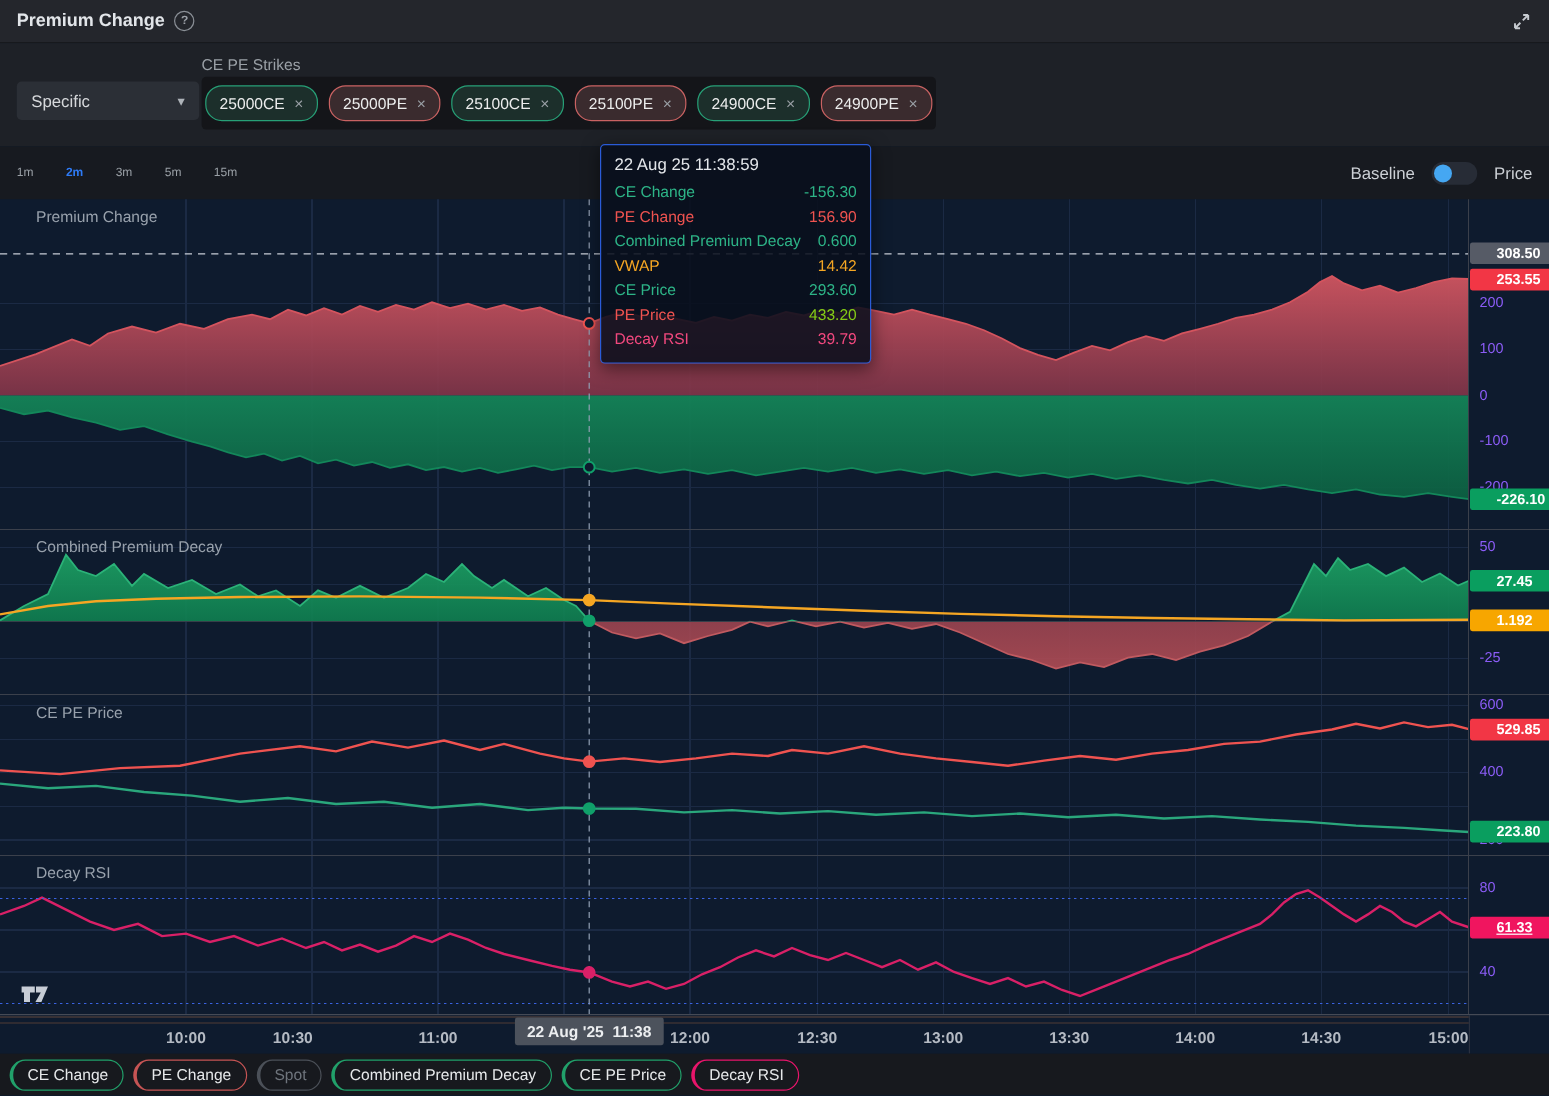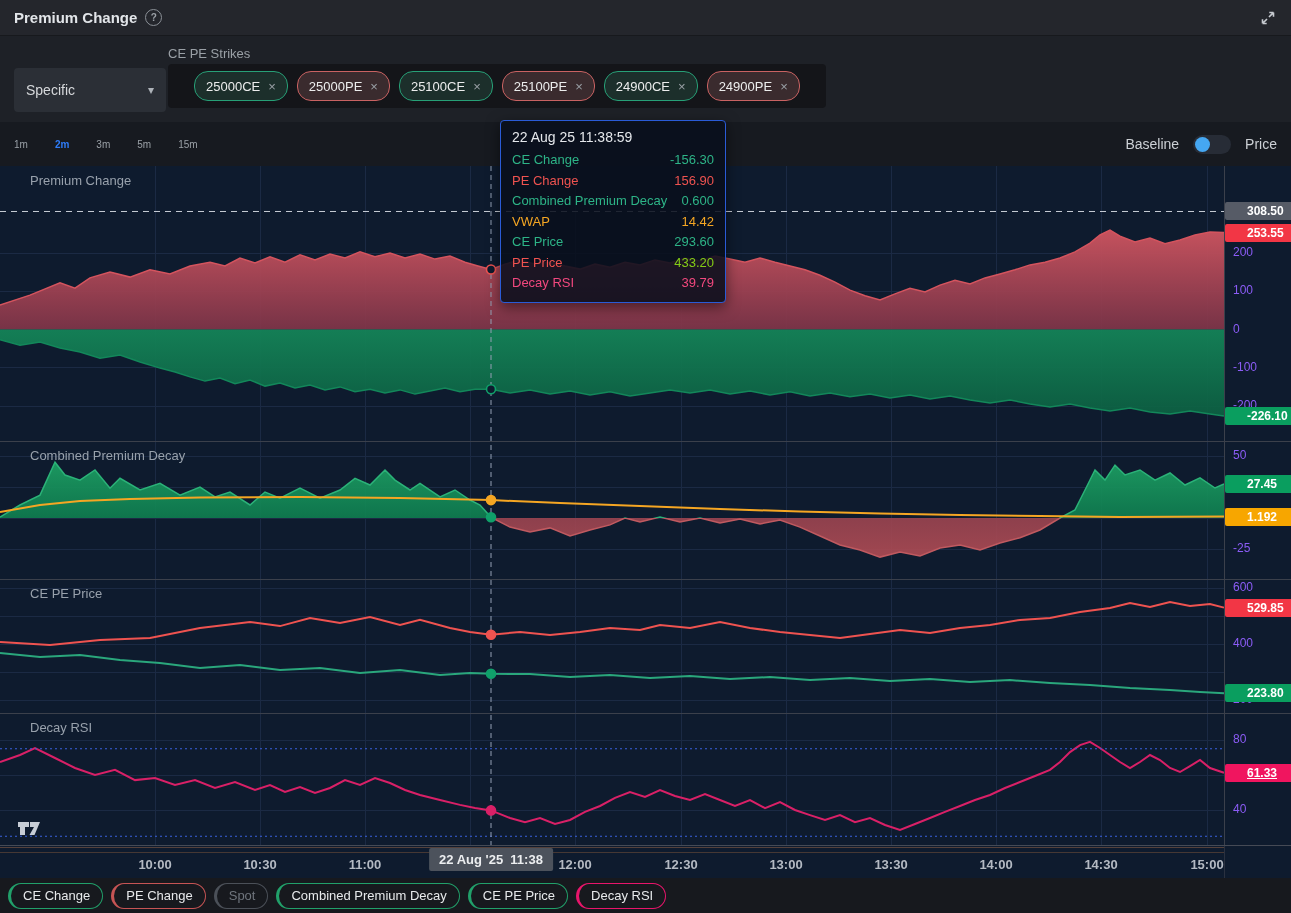--- a/index.html
+++ b/index.html
@@ -8,26 +8,26 @@
   
   .header{position:absolute;top:0;left:0;right:0;height:36px;background:#24262c;
           display:flex;align-items:center;padding:0 14px;box-sizing:border-box;border-bottom:1px solid #17191d;}
   .header .title{color:#e2e5e9;font-size:15px;font-weight:700;}
   .help{width:15px;height:15px;border:1.4px solid #8b9097;border-radius:50%;color:#9ba0a7;
         font-size:10px;font-weight:700;display:flex;align-items:center;justify-content:center;margin-left:8px;}
   .expand{margin-left:auto;display:flex;align-items:center;}
   
   .controls{position:absolute;top:36px;left:0;right:0;height:86px;background:#1e2127;}
   .ctl-label{position:absolute;color:#9aa0a6;font-size:13px;}
-  .type-select{position:absolute;left:14px;top:32px;width:152px;height:44px;background:#2b2f36;border-radius:4px;
+  .type-select{position:absolute;left:14px;top:32px;width:152px;height:32px;background:#2b2f36;border-radius:4px;
         display:flex;align-items:center;justify-content:space-between;padding:0 12px;box-sizing:border-box;
         color:#d6d8db;font-size:14px;cursor:pointer;}
   .chev{color:#aeb3b9;font-size:12px;}
   .chips{position:absolute;left:168px;top:28px;height:44px;background:#141519;border-radius:4px;
-         display:flex;align-items:center;padding:0 26px;gap:9px;}
+         display:flex;align-items:center;padding:0 3px;gap:9px;}
   .chip{height:28px;border-radius:14px;display:flex;align-items:center;padding:0 11px;font-size:13px;
         color:#eceded;gap:8px;cursor:pointer;}
   .chip.ce{border:1px solid #27a077;background:#1c2f2b;}
   .chip.pe{border:1px solid #c96262;background:#3a2b2e;}
   .chip .x{color:#9aa0a6;font-size:13px;}
   
   .toolbar{position:absolute;top:122px;left:0;right:0;height:44px;background:#171a20;
            display:flex;align-items:center;padding:0 14px;box-sizing:border-box;}
   .tf{color:#9aa0a6;font-size:10px;margin-right:27px;cursor:pointer;}
   .tf.active{color:#2e7bf6;font-weight:700;}
@@ -257,21 +257,21 @@
       <polygon points="14,3 24,3 18.5,16 13.5,16 18,8 14,8" fill="#c7cdd6"></polygon>
     </svg>
   </span>
 
   <div class="time-axis">
     <div class="rust1"></div>
     <div class="rust2"></div>
     <div class="axis-vline"></div>
     <div>
         <span class="xtick" style="left: 155px;">10:00</span>
-        <span class="xtick" style="left: 260px;">10:30</span>
+        <span class="xtick" style="left: 244px;">10:30</span>
         <span class="xtick" style="left: 365px;">11:00</span>
         <span class="xtick" style="left: 575px;">12:00</span>
         <span class="xtick" style="left: 681px;">12:30</span>
         <span class="xtick" style="left: 786px;">13:00</span>
         <span class="xtick" style="left: 891px;">13:30</span>
         <span class="xtick" style="left: 996px;">14:00</span>
         <span class="xtick" style="left: 1101px;">14:30</span>
         <span class="xtick" style="left: 1207px;">15:00</span>
       </div>
     <div class="xbadge" style="left:491px;">22 Aug '25  11:38</div>

